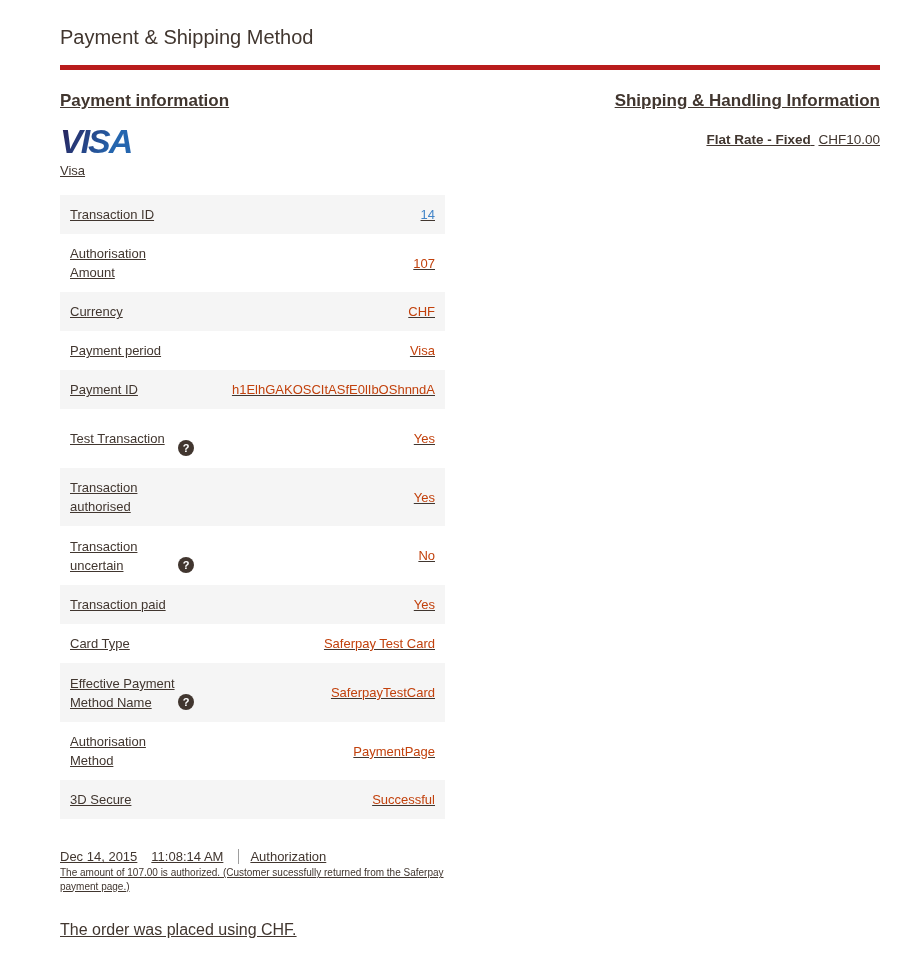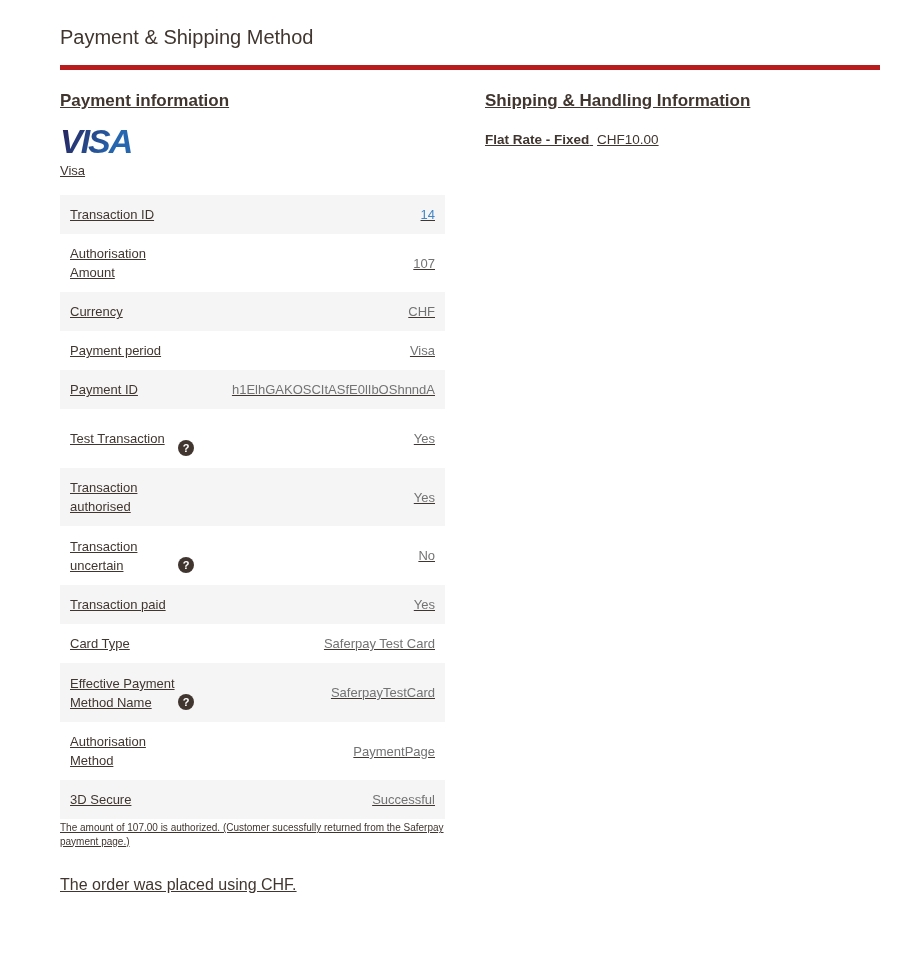--- a/index.html
+++ b/index.html
@@ -16,21 +16,21 @@
     font-size: 20px;
     font-weight: 400;
     color: #41362f;
     margin: 0;
     padding-bottom: 16px;
     border-bottom: 5px solid #b91c1c;
   }
 
   .columns { display: flex; margin-top: 21px; text-decoration: underline; }
   .col-left { width: 385px; flex-shrink: 0; }
-  .col-right { margin-left: 40px; flex: 1; }
+  .col-right { margin-left: 60px; flex: 1; text-align: right; }
 
   .section-heading {
     font-size: 17px;
     font-weight: 700;
     color: #41362f;
     margin: 0;
     line-height: 1.2;
   }
 
   .visa-logo {
@@ -76,21 +76,21 @@
     height: 16px;
     border-radius: 50%;
     background: #41362f;
     color: #fff;
     font-size: 11px;
     font-weight: 700;
     line-height: 16px;
     text-align: center;
     cursor: pointer;
   }
-  .cell-value { flex: 1; text-align: right; color: #737373; }
+  .cell-value { flex: 1; text-align: right; color: #c2410c; }
   .cell-value.link { color: #4385c8; cursor: pointer; }
 
   .note-meta {
     margin-top: 30px;
     font-size: 13px;
     display: flex;
     align-items: center;
   }
   .note-time { margin-left: 14px; }
   .note-divider {
@@ -205,20 +205,26 @@
             <div class="cell-value">PaymentPage</div>
           </div>
           <div class="prow alt">
             <div class="cell-label">
               <span class="label-text">3D Secure</span>
             </div>
             <div class="cell-value">Successful</div>
           </div>
         </div>
 
+      <div class="note-meta">
+        <span class="note-date">Dec 14, 2015</span>
+        <span class="note-time">11:08:14 AM</span>
+        <span class="note-divider"></span>
+        <span class="note-status">Authorization</span>
+      </div>
       <div class="note-comment">The amount of 107.00 is authorized. (Customer sucessfully returned from the Saferpay payment page.)</div>
 
       <div class="order-currency">The order was placed using CHF.</div>
     </div>
 
     <div class="col-right">
       <h3 class="section-heading">Shipping &amp; Handling Information</h3>
       <div class="shipping-row">
         <span class="ship-method">Flat Rate - Fixed</span>
         <span class="ship-price">CHF10.00</span>

